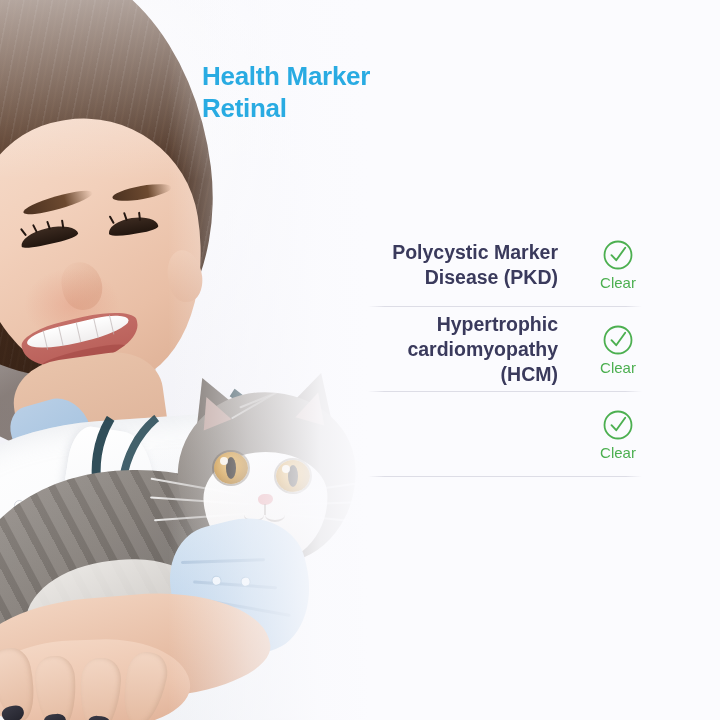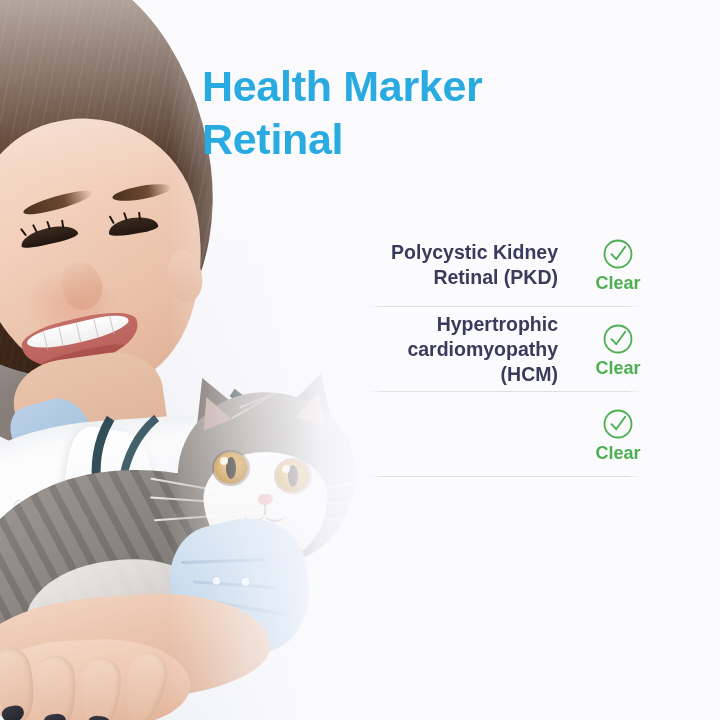--- a/index.html
+++ b/index.html
@@ -450,21 +450,21 @@
     pointer-events: none;
   }
 
   
   .title {
     position: absolute;
     left: 202px;
     top: 60px;
     width: 330px;
     color: #29abe2;
-    font-size: 43px;
+    font-size: 26px;
     font-weight: 700;
     line-height: 1.24;
     letter-spacing: -0.3px;
   }
 
   
   .marker-list {
     position: absolute;
     left: 330px;
     top: 222px;
@@ -496,23 +496,23 @@
     flex-direction: column;
     align-items: center;
     gap: 4px;
   }
   .status-icon {
     display: block;
     width: 32px;
     height: 32px;
   }
   .status-text {
-    font-size: 18px;
+    font-size: 15px;
     line-height: 1;
-    font-weight: 700;
+    font-weight: 400;
   }
   .status-clear .status-text { color: #4caf50; }
   .status-risk  .status-text { color: #e8413c; }
 
   .divider {
     position: absolute;
     left: 38px;
     right: 18px;
     bottom: 0;
     height: 1px;
@@ -642,21 +642,21 @@
     </div>
   </div>
 
   <div class="title">
     <div>Health Marker</div>
     <div>Retinal</div>
   </div>
 
   <div class="marker-list" id="marker-list">
       <div class="marker-row">
-        <div class="marker-label">Polycystic Kidney Retinal (PKD)</div>
+        <div class="marker-label">Polycystic Marker Disease (PKD)</div>
         <div class="marker-status status-clear">
           <svg viewBox="0 0 32 32" class="status-icon">
             <circle cx="16" cy="16" r="13.5" fill="none" stroke="#4caf50" stroke-width="1.8"></circle>
             <path d="M9.5 16.2 L14.2 21.2 L23.2 8.8" fill="none" stroke="#4caf50" stroke-width="1.9" stroke-linecap="round" stroke-linejoin="round"></path>
           </svg>
           <div class="status-text">Clear</div>
         </div>
         <div class="divider"></div>
       </div>
       <div class="marker-row">

